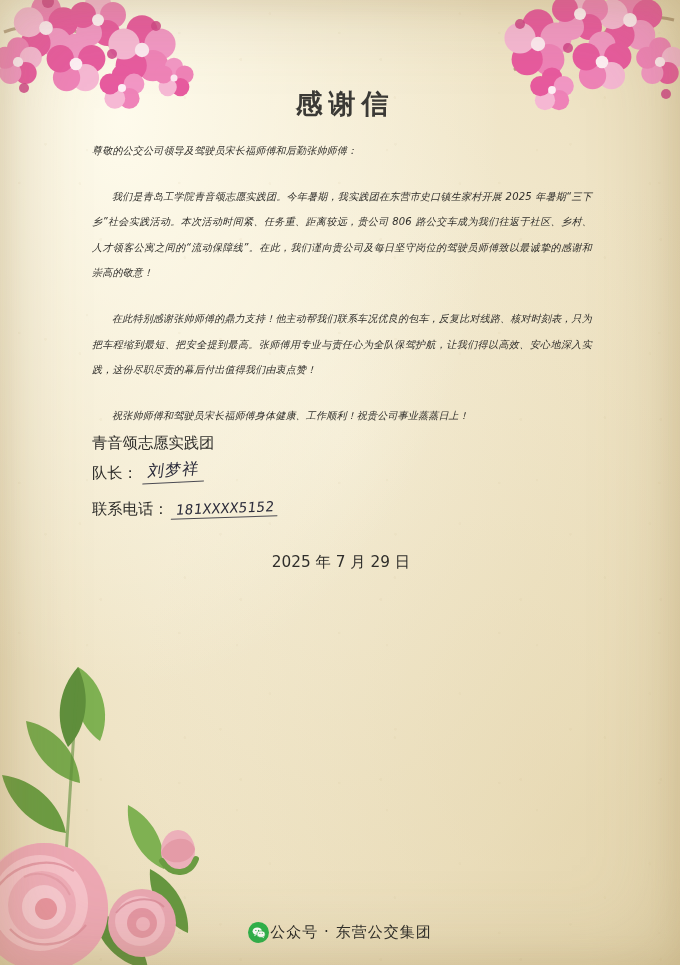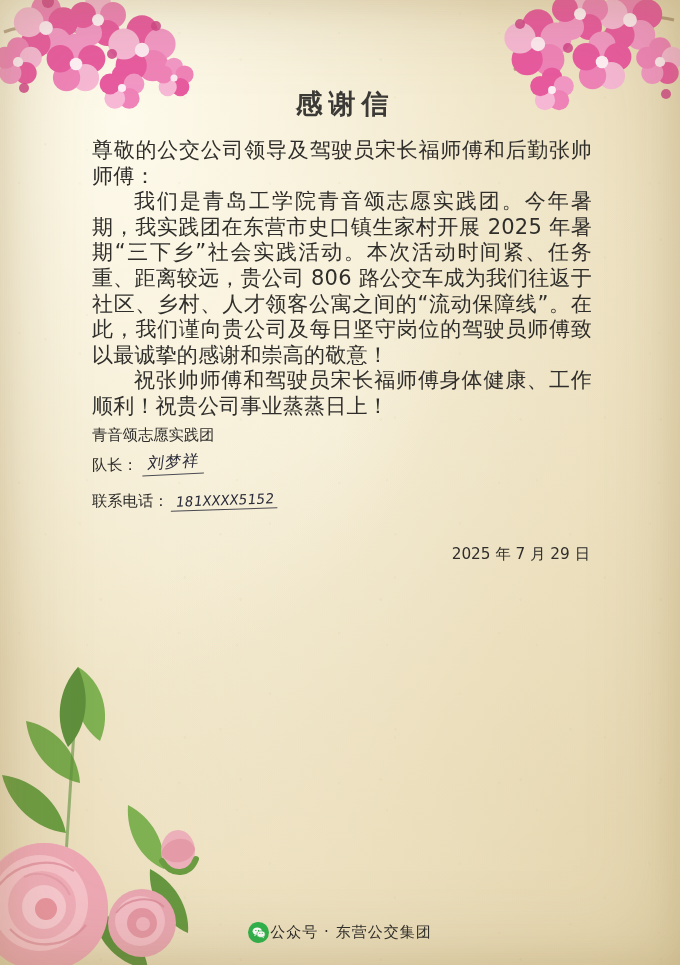--- a/index.html
+++ b/index.html
@@ -69,29 +69,30 @@
     font-size: 27px;
     font-weight: 700;
     color: #3b3a36;
     text-align: center;
     letter-spacing: 6px;
     margin: 0 0 16px 0;
     text-indent: 6px;
   }
   .para {
     font-family: "DejaVu Sans", sans-serif;
-    font-size: 21px;
+    font-size: 10px;
     line-height: 25.6px;
     color: #2f2e2b;
     margin: 0;
     text-align: justify;
     text-justify: inter-ideograph;
     letter-spacing: 0.2px;
-  }
-  .para.indent { text-indent: 2em; }
+    font-style: italic;
+  }
+  .para.indent { text-indent: 2em; margin-top: 20px; }
   .para.noindent { text-indent: 0; }
 
   
   .sign-block {
     margin-top: 2px;
   }
   .sign-line {
     font-family: Liberation Sans, sans-serif;
     font-size: 15.3px;
     line-height: 26px;
@@ -131,21 +132,21 @@
     transform: skewX(-8deg) rotate(-2deg);
     border-bottom: 1.5px solid #4a4a52;
     padding: 0 4px 1px 4px;
     position: relative;
     top: -4px;
     letter-spacing: 0.5px;
   }
 
   .date-line {
     margin-top: 30px;
-    text-align: right;
+    text-align: center;
     font-family: "DejaVu Sans", sans-serif;
     font-size: 15.3px;
     color: #2f2e2b;
     padding-right: 2px;
   }
 
   
   .footer {
     position: absolute;
     left: 0;
@@ -312,20 +313,21 @@
       </g>
     </g>
   </svg>
 
   <div class="letter">
     <h1 class="letter-title">感谢信</h1>
 
     <p class="para noindent">尊敬的公交公司领导及驾驶员宋长福师傅和后勤张帅师傅：</p>
 
     <p class="para indent">我们是青岛工学院青音颂志愿实践团。今年暑期，我实践团在东营市史口镇生家村开展 2025 年暑期“三下乡”社会实践活动。本次活动时间紧、任务重、距离较远，贵公司 806 路公交车成为我们往返于社区、乡村、人才领客公寓之间的“流动保障线”。在此，我们谨向贵公司及每日坚守岗位的驾驶员师傅致以最诚挚的感谢和崇高的敬意！</p>
+    <p class="para indent">在此特别感谢张帅师傅的鼎力支持！他主动帮我们联系车况优良的包车，反复比对线路、核对时刻表，只为把车程缩到最短、把安全提到最高。张师傅用专业与责任心为全队保驾护航，让我们得以高效、安心地深入实践，这份尽职尽责的幕后付出值得我们由衷点赞！</p>
     <p class="para indent">祝张帅师傅和驾驶员宋长福师傅身体健康、工作顺利！祝贵公司事业蒸蒸日上！</p>
 
     <div class="sign-block">
       <div class="sign-line">青音颂志愿实践团</div>
 
       <div class="sign-row">
         <span class="sign-line">队长：</span>
         <span class="handwriting hand-underline">刘梦祥</span>
       </div>
 

